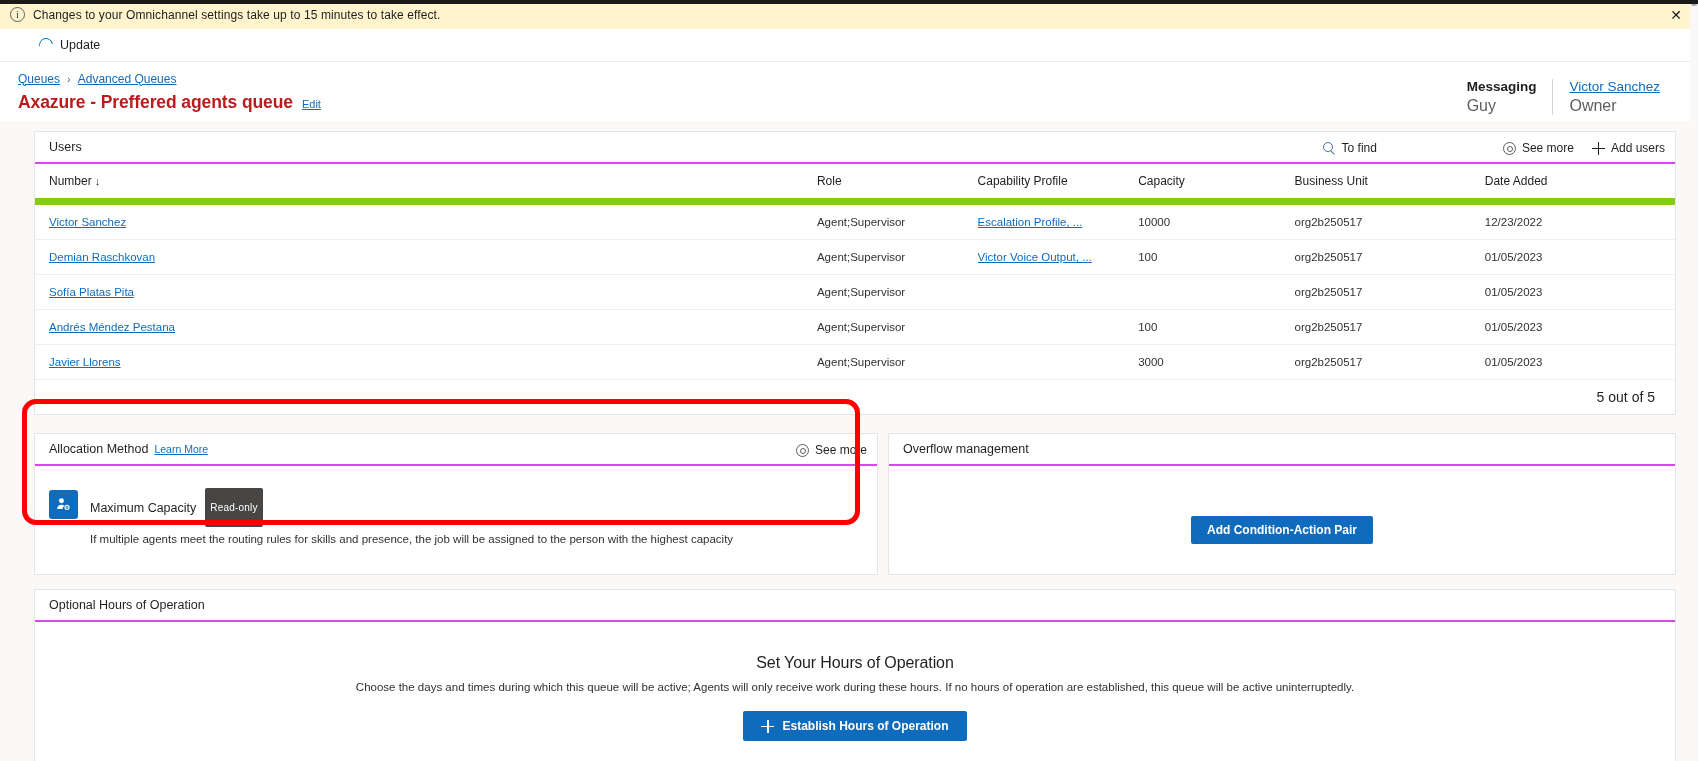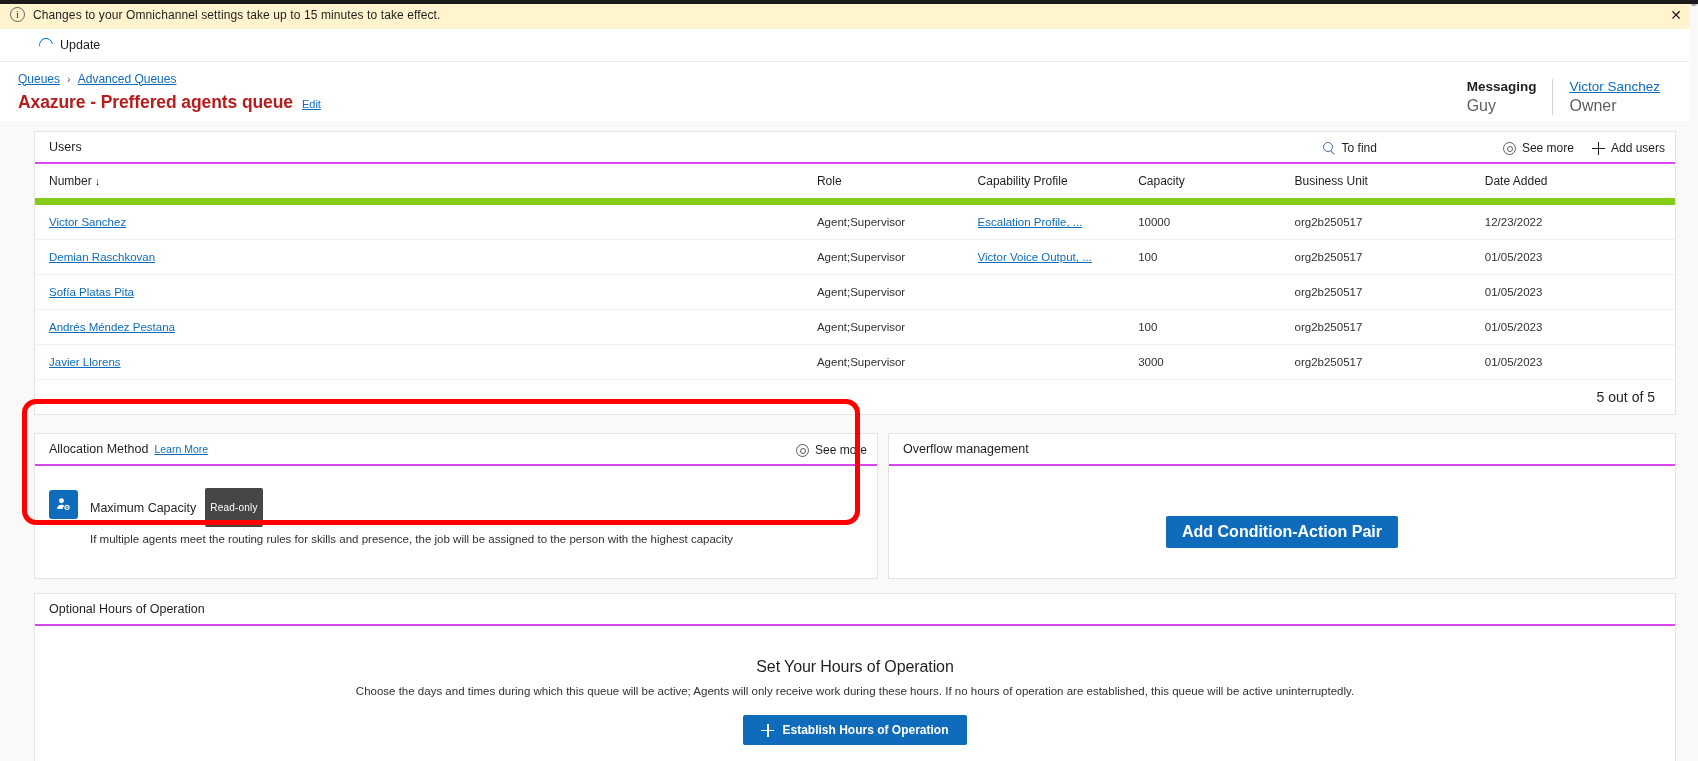--- a/index.html
+++ b/index.html
@@ -375,21 +375,21 @@
   .inline-link {
     color: #0f6cbd;
     text-decoration: underline;
     cursor: pointer;
   }
   .btn-primary {
     margin-top: 16px;
     display: inline-block;
     background: #0f6cbd;
     color: #ffffff;
-    font-size: 16px;
+    font-size: 12px;
     font-weight: bold;
     padding: 7px 16px;
     border: none;
     border-radius: 2px;
     cursor: pointer;
     font-family: "Liberation Sans", sans-serif;
   }
 
   
   .hoo-card { margin-top: 14px; }

